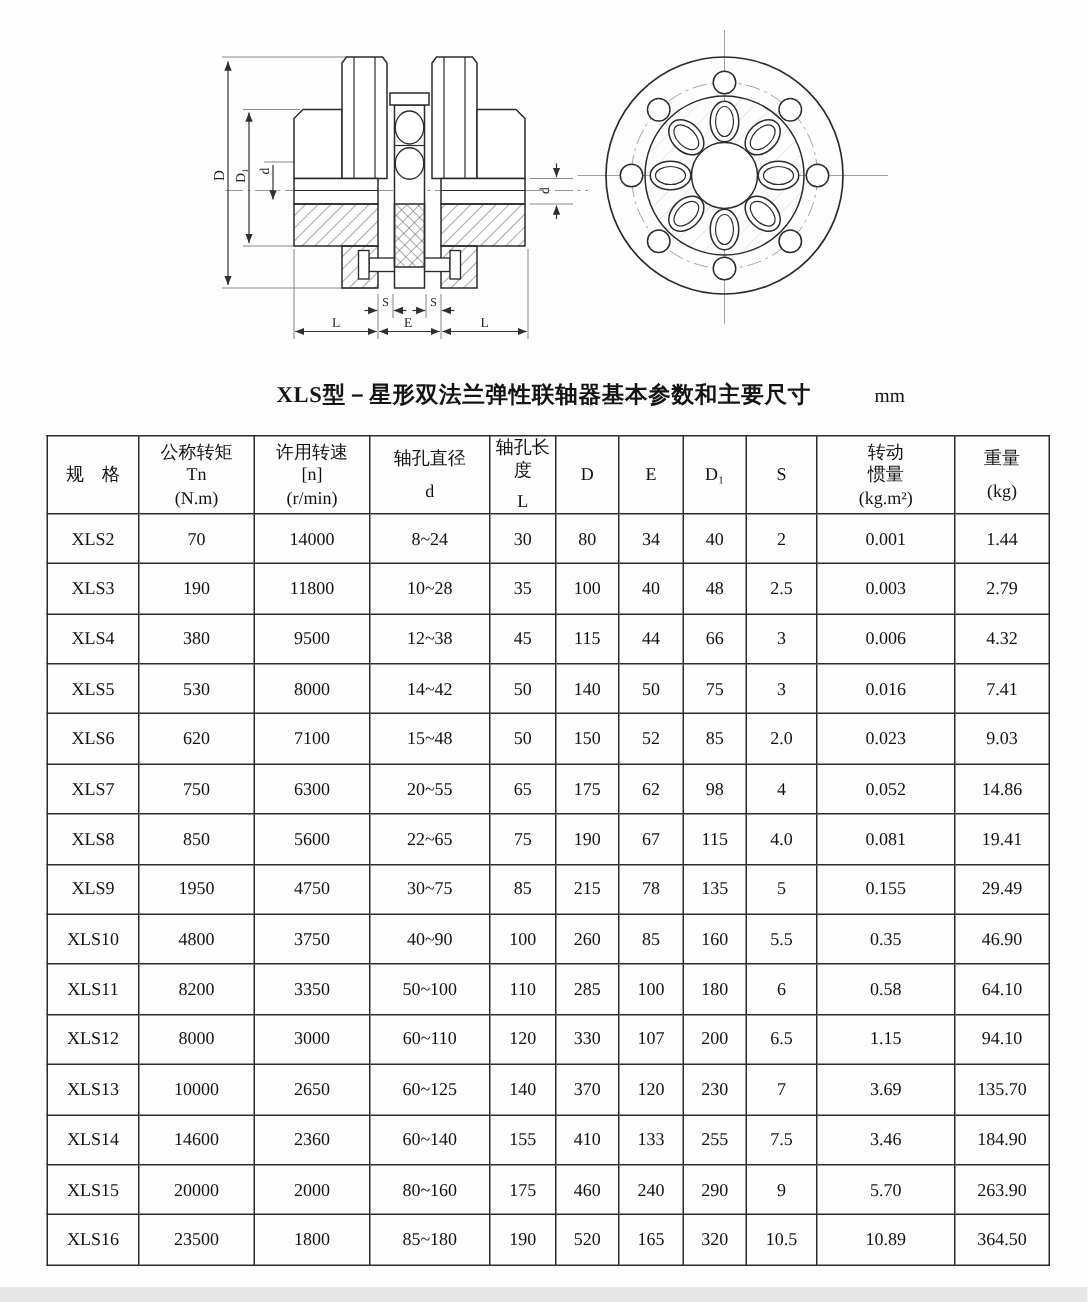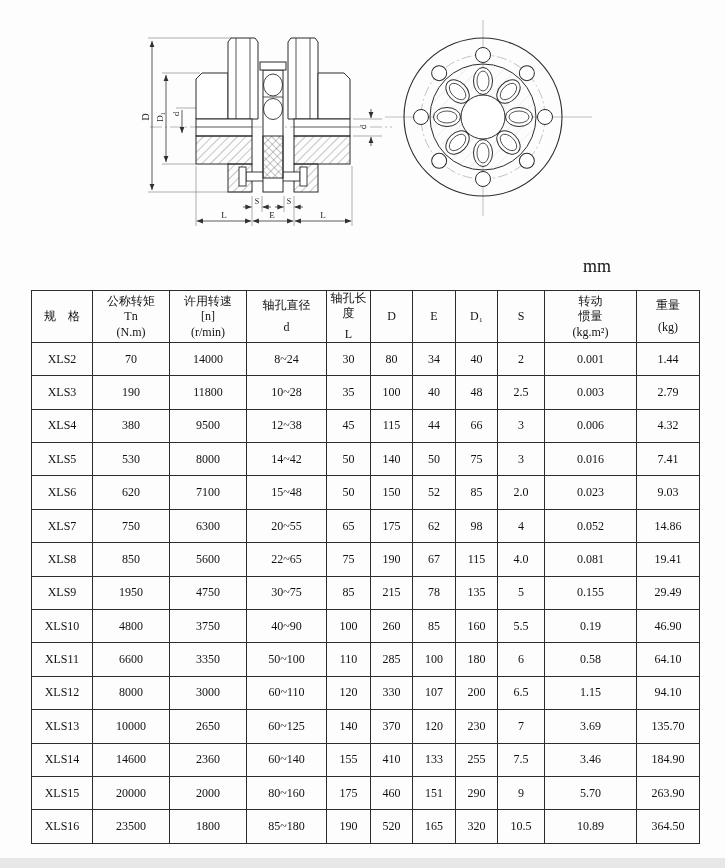--- a/index.html
+++ b/index.html
@@ -11,21 +11,21 @@
   #page{position:absolute;inset:0;background:#fdfdfd;}
   
   #drawing{position:absolute;top:0;left:0;}
   #drawing text{font-family:"Liberation Serif","DejaVu Serif",serif;fill:#222;}
   
   .title-row{position:absolute;top:254px;left:0;width:100%;height:24px;}
   .doc-title{
     position:absolute;left:0;right:0;text-align:center;
     font-size:15px;font-weight:bold;letter-spacing:0.5px;
   }
-  .unit{position:absolute;left:583px;top:2px;font-size:18px;font-weight:normal;}
+  .unit{position:absolute;left:583px;top:2px;font-size:13px;font-weight:normal;}
   
   .spec-table{
     position:absolute;left:31px;top:290px;width:669px;
     border-collapse:collapse;table-layout:fixed;
     font-size:12px;color:#111;
   }
   .spec-table th,.spec-table td{
     border:1px solid #2c2c2c;text-align:center;vertical-align:middle;
     padding:0;font-weight:normal;overflow:hidden;
   }
@@ -165,20 +165,21 @@
         <use href="#spoke" transform="rotate(180 483 117)"></use>
         <use href="#spoke" transform="rotate(225 483 117)"></use>
         <use href="#spoke" transform="rotate(270 483 117)"></use>
         <use href="#spoke" transform="rotate(315 483 117)"></use>
       </g>
       <circle cx="483" cy="117" r="22" fill="#fff" stroke="#2b2b2b" stroke-width="1"></circle>
     </g>
   </svg>
 
   <div class="title-row">
+    <div class="doc-title">XLS型－星形双法兰弹性联轴器基本参数和主要尺寸</div>
     <div class="unit">mm</div>
   </div>
 
   <table class="spec-table">
     <colgroup>
       <col style="width:61px">
         <col style="width:77px">
         <col style="width:77px">
       <col style="width:80px">
         <col style="width:44px">
@@ -368,26 +369,26 @@
         <tr>
       <td>XLS10</td>
       <td>4800</td>
       <td>3750</td>
       <td>40~90</td>
       <td>100</td>
       <td>260</td>
       <td>85</td>
       <td>160</td>
       <td>5.5</td>
-      <td>0.19</td>
+      <td>0.35</td>
       <td>46.90</td>
     </tr>
         <tr>
       <td>XLS11</td>
-      <td>6600</td>
+      <td>8200</td>
       <td>3350</td>
       <td>50~100</td>
       <td>110</td>
       <td>285</td>
       <td>100</td>
       <td>180</td>
       <td>6</td>
       <td>0.58</td>
       <td>64.10</td>
     </tr>
@@ -430,21 +431,21 @@
       <td>3.46</td>
       <td>184.90</td>
     </tr>
         <tr>
       <td>XLS15</td>
       <td>20000</td>
       <td>2000</td>
       <td>80~160</td>
       <td>175</td>
       <td>460</td>
-      <td>151</td>
+      <td>240</td>
       <td>290</td>
       <td>9</td>
       <td>5.70</td>
       <td>263.90</td>
     </tr>
         <tr>
       <td>XLS16</td>
       <td>23500</td>
       <td>1800</td>
       <td>85~180</td>

